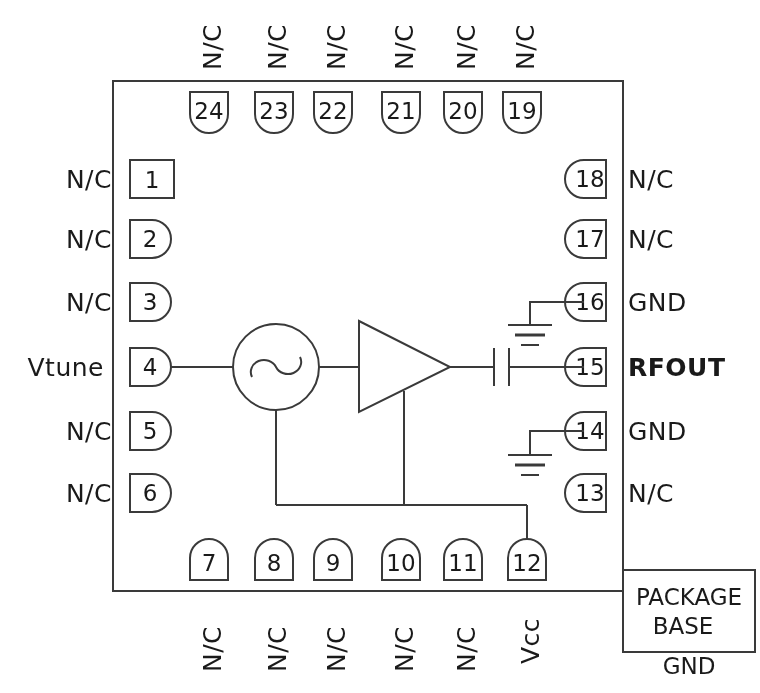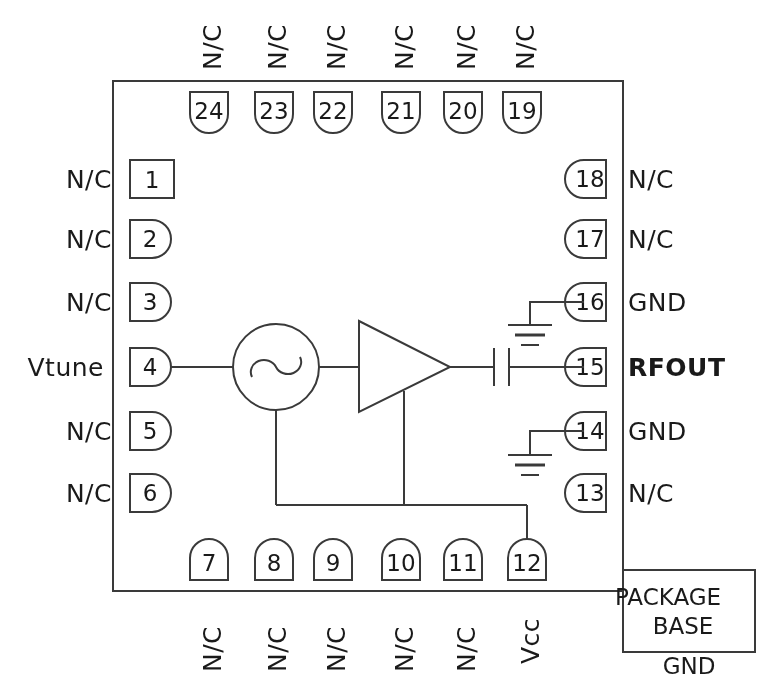--- a/index.html
+++ b/index.html
@@ -177,17 +177,17 @@
   <div class="lbl lbl-rot" style="left:452px;top:70px;">N/C</div>
   <div class="lbl lbl-rot" style="left:511px;top:70px;">N/C</div>
 
   <div class="lbl lbl-rot" style="left:198px;top:672px;">N/C</div>
   <div class="lbl lbl-rot" style="left:263px;top:672px;">N/C</div>
   <div class="lbl lbl-rot" style="left:322px;top:672px;">N/C</div>
   <div class="lbl lbl-rot" style="left:390px;top:672px;">N/C</div>
   <div class="lbl lbl-rot" style="left:452px;top:672px;">N/C</div>
   <div class="lbl lbl-rot" style="left:516px;top:664px;">Vcc</div>
 
-  <div class="pkg-text" style="left:602px;top:583px;width:132px;">PACKAGE</div>
+  <div class="pkg-text" style="left:623px;top:583px;width:132px;">PACKAGE</div>
   <div class="pkg-text" style="left:623px;top:612px;width:120px;">BASE</div>
   <div class="pkg-text" style="left:623px;top:652px;width:132px;">GND</div>
 
 </div>
 
 </body></html>

